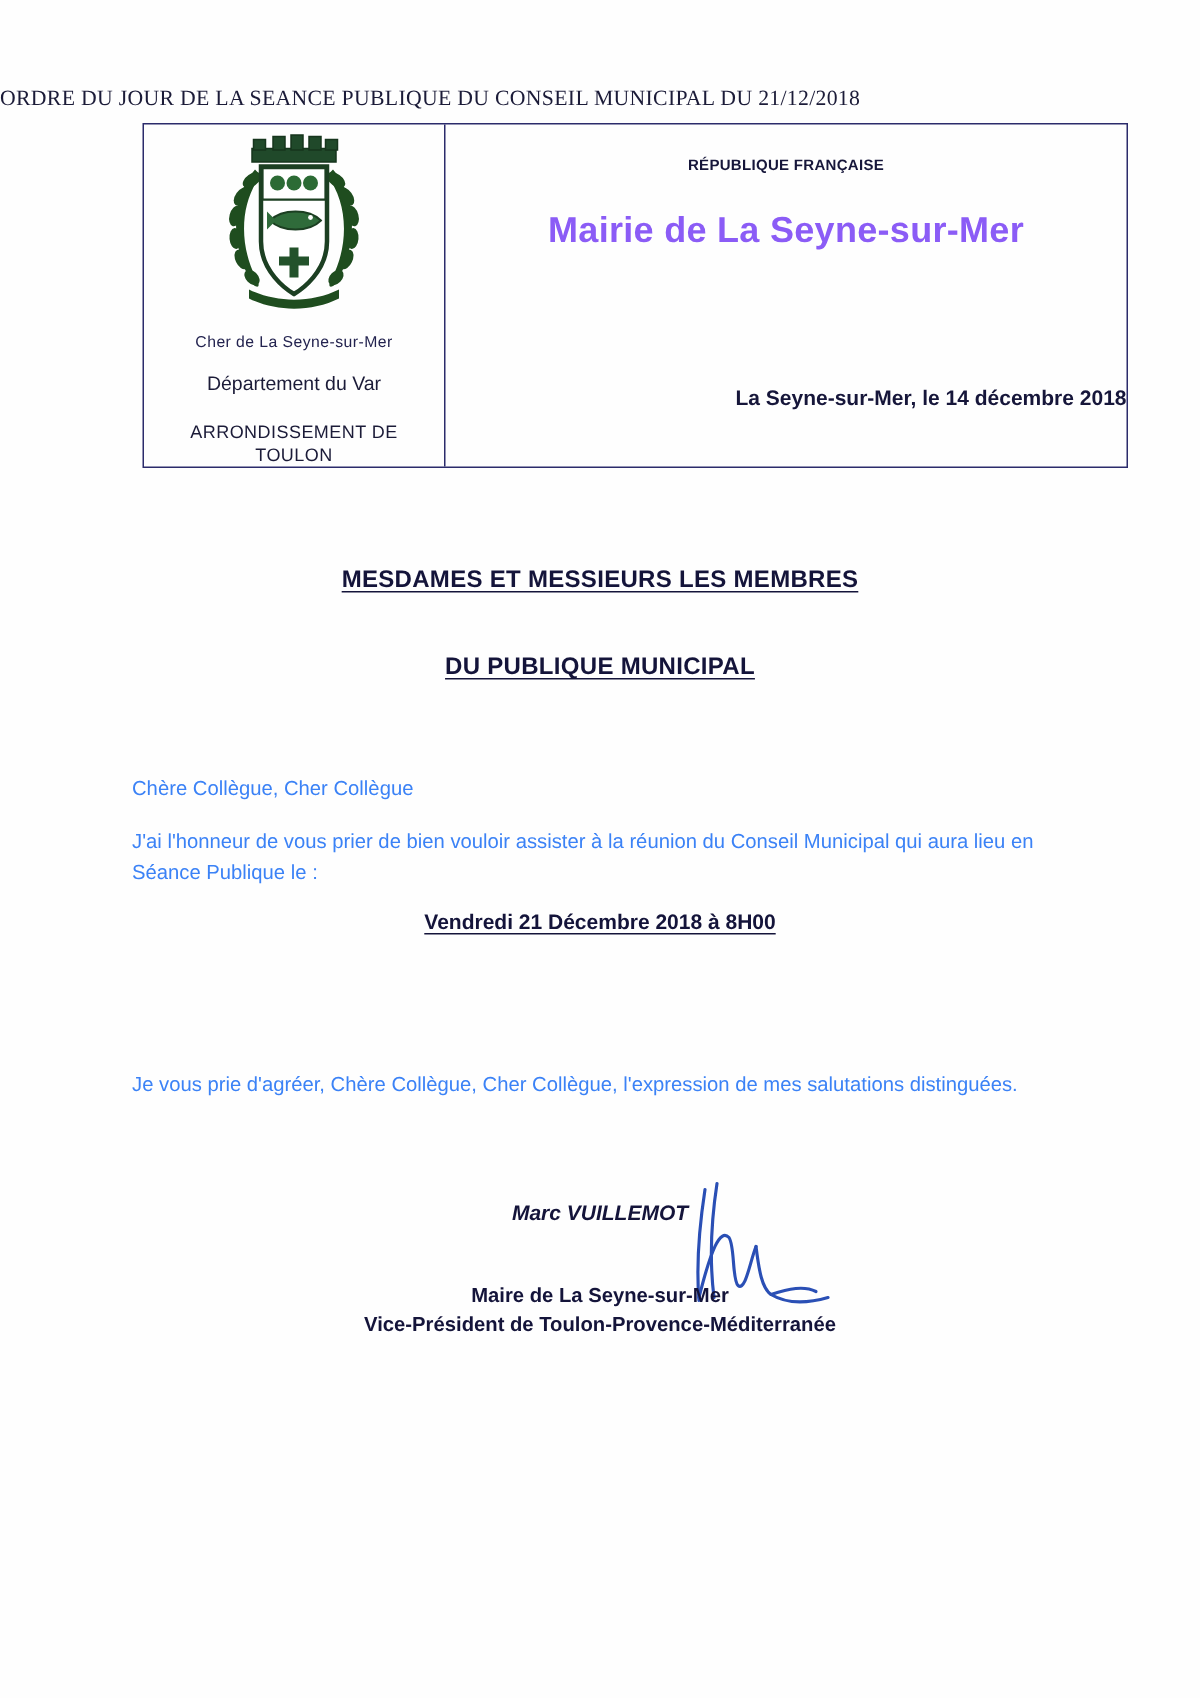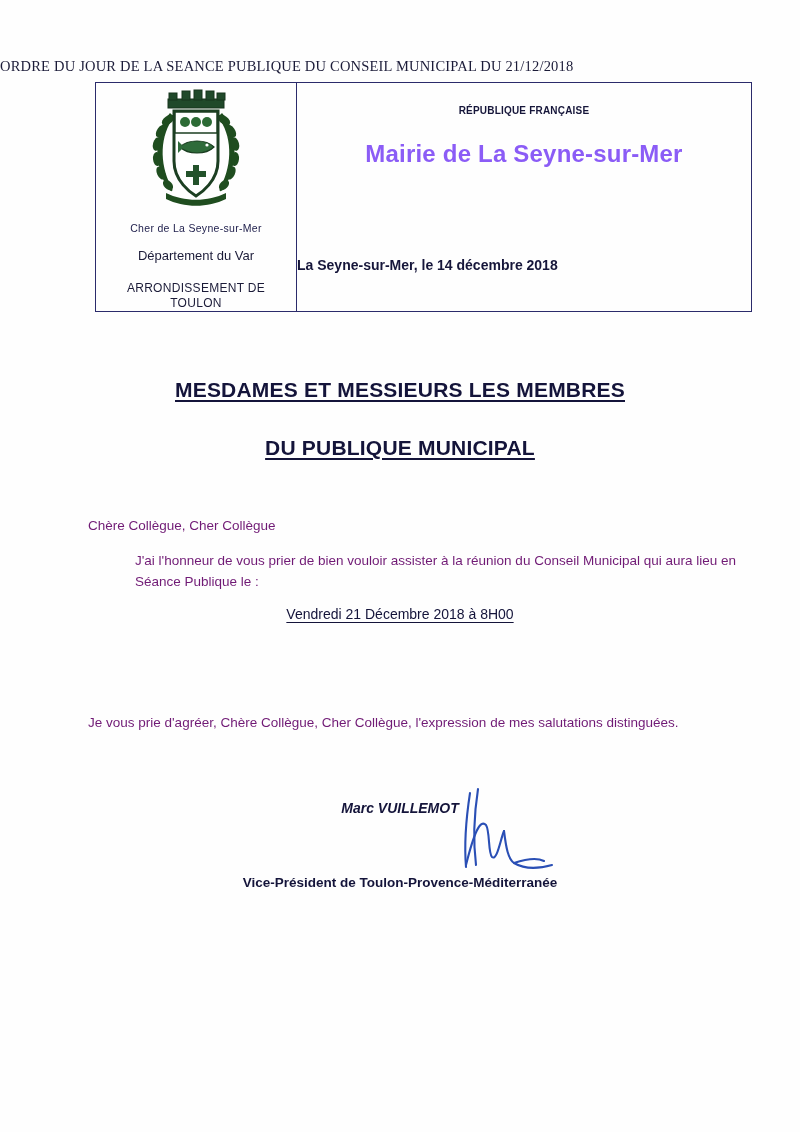--- a/index.html
+++ b/index.html
@@ -100,62 +100,62 @@
     font-size: 24px;
     font-weight: bold;
     color: #8b5cf6;
     letter-spacing: 0.2px;
   }
   .datum {
     position: absolute;
     bottom: 38px;
     left: 0;
     right: 0;
-    text-align: left;
+    text-align: right;
     font-size: 14px;
     font-weight: bold;
     color: #16163a;
   }
 
   
   .addressee {
     position: absolute;
     left: 0;
     right: 0;
     text-align: center;
     font-weight: bold;
-    font-size: 21px;
+    font-size: 16px;
     letter-spacing: 0.2px;
     color: #14143a;
     text-decoration: underline;
     text-underline-offset: 3px;
   }
   .addressee.l1 { top: 378px; }
   .addressee.l2 { top: 436px; }
 
   
   .body-text {
     position: absolute;
     left: 88px;
     width: 648px;
     font-size: 13.5px;
     line-height: 1.55;
-    color: #701a75;
+    color: #3b82f6;
   }
   .b1 { top: 516px; }
-  .b2 { top: 551px; margin-left: 47px; }
+  .b2 { top: 551px; }
   .b3 { top: 674px; }
   .b4 { top: 713px; }
 
   .center-bold {
     position: absolute;
     left: 0;
     right: 0;
     text-align: center;
-    font-weight: normal;
+    font-weight: bold;
     font-size: 14px;
     color: #14143a;
     text-decoration: underline;
     text-underline-offset: 3px;
   }
   .cb1 { top: 606px; }
   .cb2 { top: 643px; }
 
   
   .sig-name {
@@ -286,15 +286,16 @@
       <g fill="none" stroke="#2a4fb5" stroke-width="2.1" stroke-linecap="round">
         <path d="M30 8 C26 34 24 58 26 82"></path>
         <path d="M38 4 C34 30 33 56 36 80"></path>
         <path d="M26 80 C34 48 40 34 46 40 C50 46 48 68 52 72 C57 76 60 56 64 46"></path>
         <path d="M64 46 C66 62 68 74 74 78 C84 84 98 84 112 80"></path>
         <path d="M74 78 C86 74 96 72 104 76"></path>
       </g>
     </svg>
   </div>
 
+  <div class="sig-role sr1">Maire de La Seyne-sur-Mer</div>
   <div class="sig-role sr2">Vice-Président de Toulon-Provence-Méditerranée</div>
 
 </div>
 
 </body></html>

